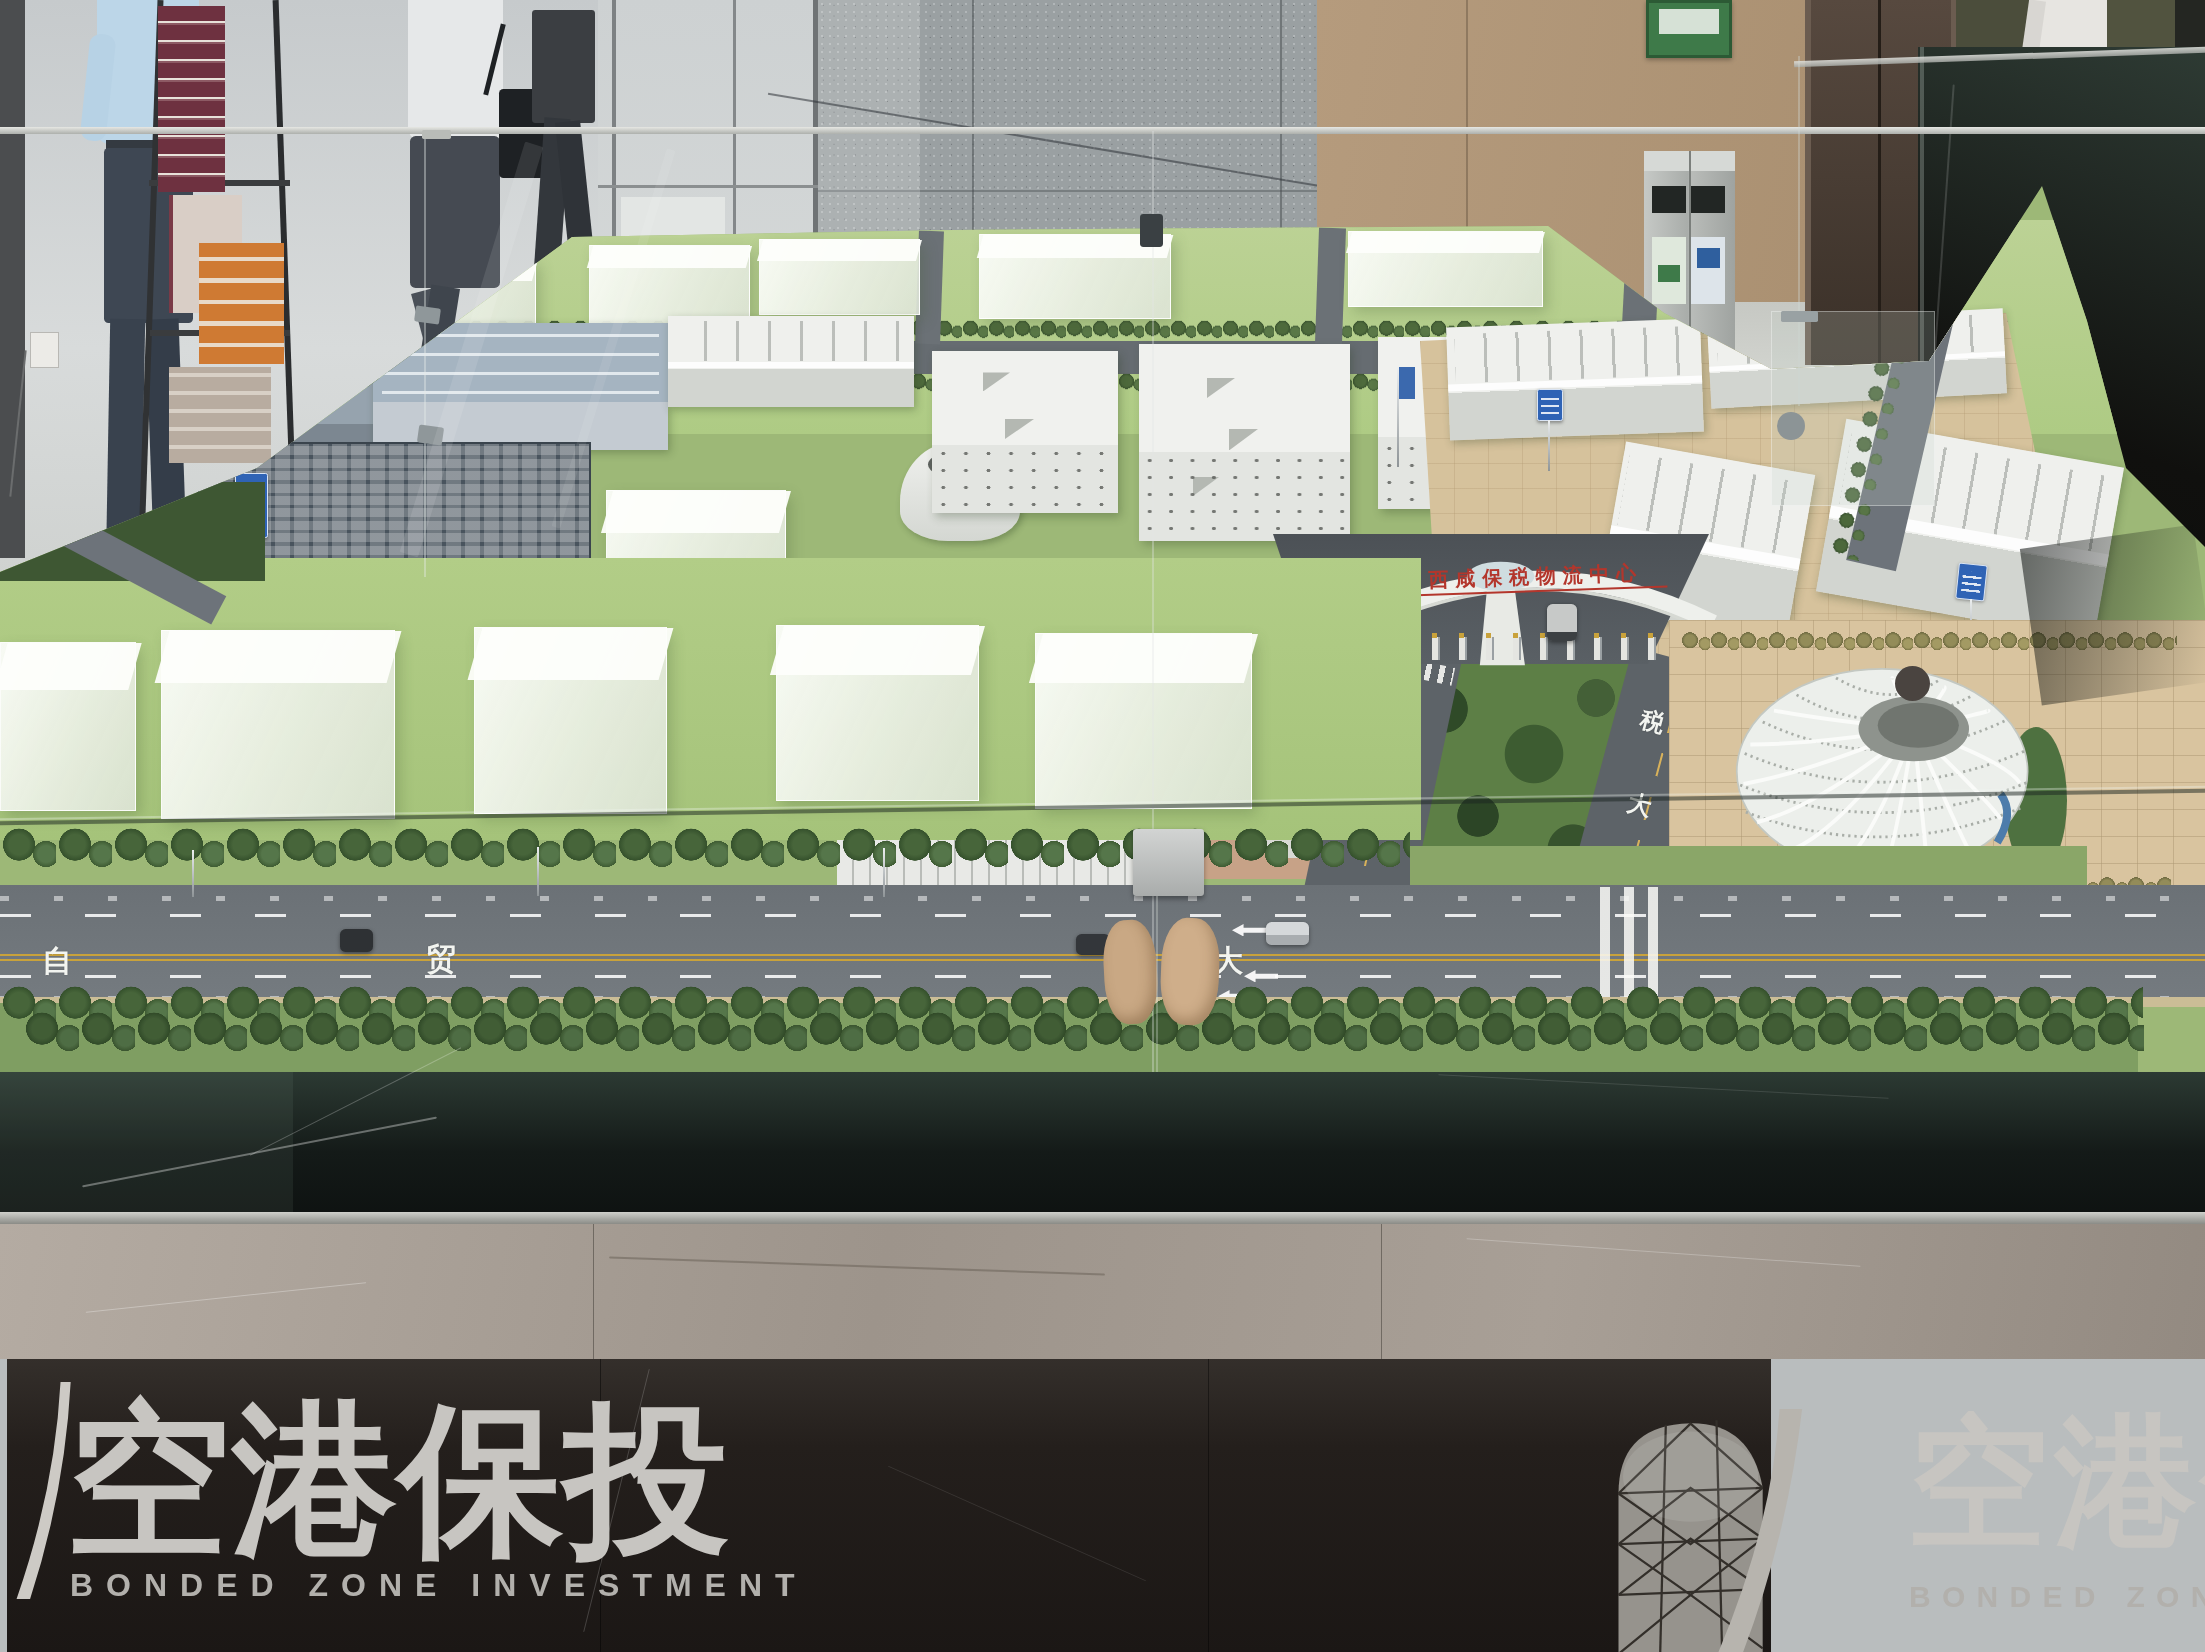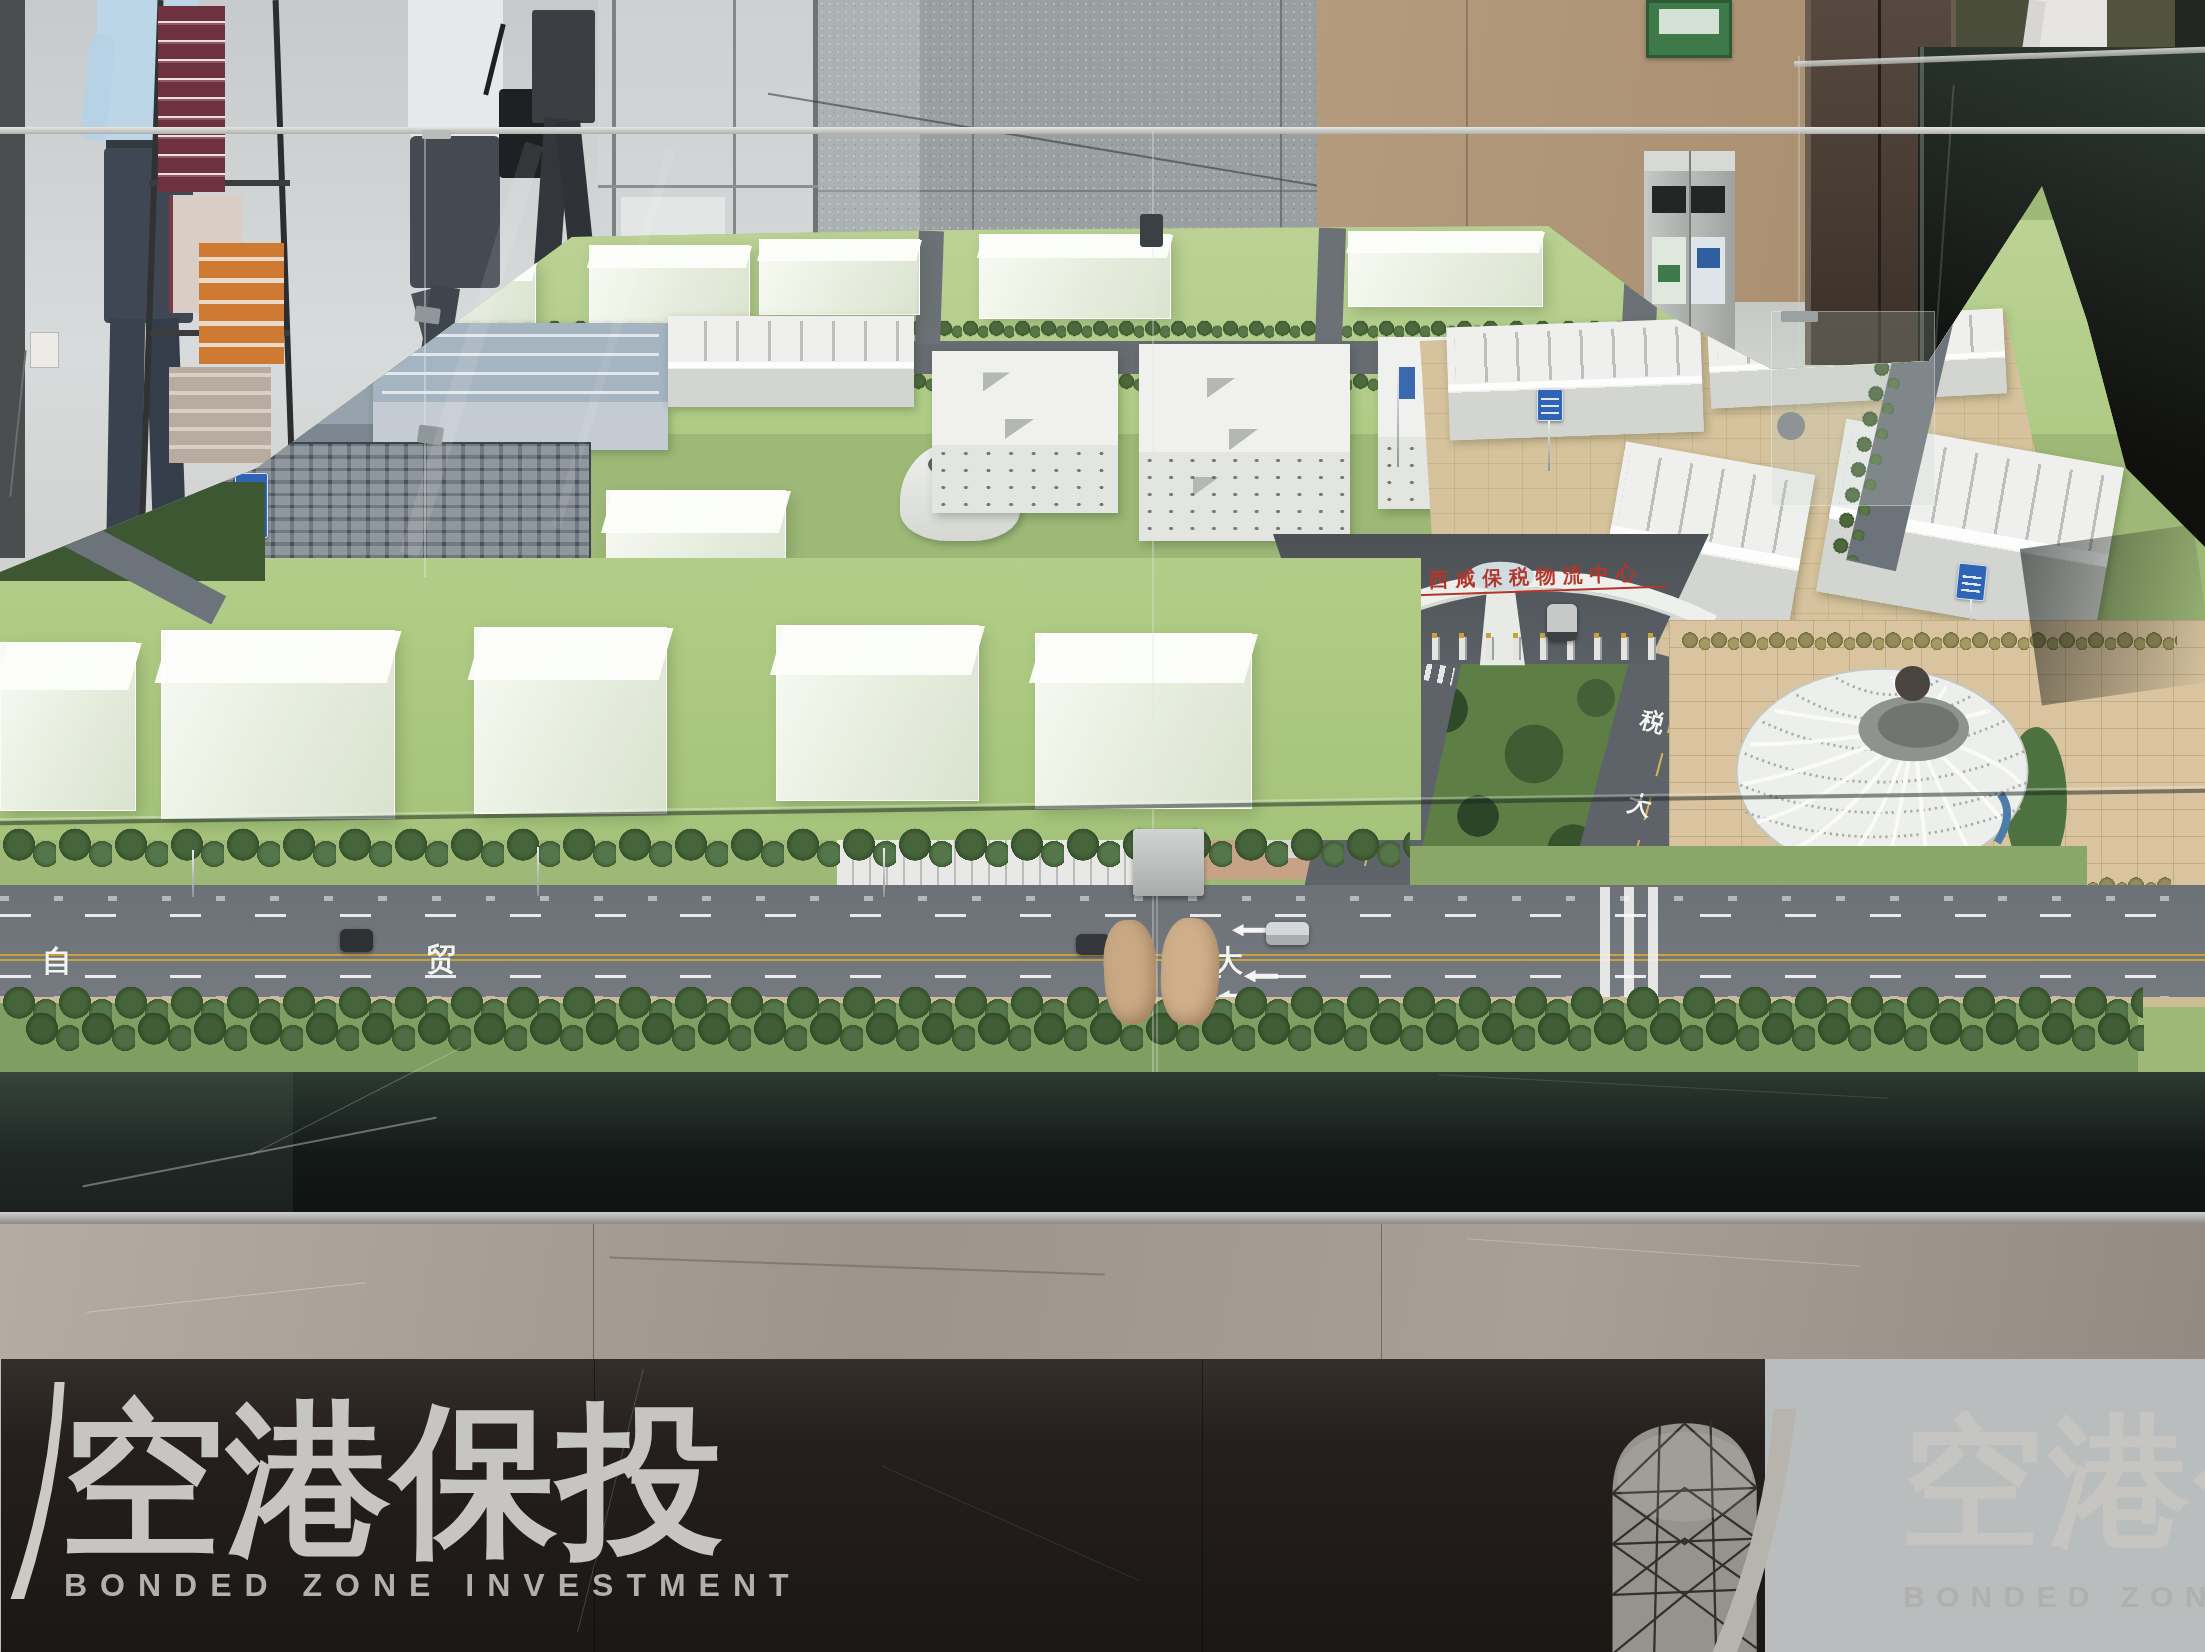--- a/index.html
+++ b/index.html
@@ -399,21 +399,21 @@
       <div class="streak" style="left:1438px;top:14px;width:451px;height:1.1px;opacity:.12;transform:rotate(3deg)"></div>
     </div>
     <div class="a" style="left:0;top:140px;width:2205px;height:13.5px;background:linear-gradient(#cfd0cb,#7f807b)"></div>
     <div class="a" style="left:0;top:152px;width:2205px;height:135px;background:linear-gradient(100deg,#b4aba2,#9d948b 40%,#a89f96 70%,#938a81)">
       <div class="a" style="left:593px;top:0;width:1.1px;height:135px;background:rgba(60,55,50,.5)"></div>
       <div class="a" style="left:1381px;top:0;width:1.1px;height:135px;background:rgba(60,55,50,.5)"></div>
       <div class="a" style="left:609px;top:41px;width:496px;height:1.7px;background:#6f675e;opacity:.6;transform:rotate(2deg);border-radius:1.1px"></div>
       <div class="streak" style="left:85px;top:73px;width:282px;height:1.1px;opacity:.3;transform:rotate(-6deg)"></div>
       <div class="streak" style="left:1466px;top:28px;width:395px;height:1.1px;opacity:.25;transform:rotate(4deg)"></div>
     </div>
-    <div class="a" style="left:1px;top:287px;width:1764px;height:294px;background:linear-gradient(180deg,#342f2b,#241f1c 30%,#1b1715)">
+    <div class="a" style="left:7px;top:287px;width:1764px;height:294px;background:linear-gradient(180deg,#342f2b,#241f1c 30%,#1b1715)">
       <div class="a" style="left:593px;top:0;width:1.1px;height:294px;background:rgba(0,0,0,.45)"></div>
       <div class="a" style="left:1201px;top:0;width:1.1px;height:294px;background:rgba(0,0,0,.4)"></div>
       <div class="streak" style="left:609px;top:5.6px;width:1.1px;height:271px;opacity:.18;transform:rotate(14deg)"></div>
       <div class="streak" style="left:869px;top:164px;width:282px;height:1.1px;opacity:.1;transform:rotate(24deg)"></div>
 
       <svg class="a" style="left:5.6px;top:22.6px" width="68" height="217" viewBox="0 0 120 385">
         <path d="M84,0 Q74,190 6,385 L30,385 Q92,195 102,0 Z" fill="#cdcac5"></path>
       </svg>
       <div class="logo-cn" style="left:59px;top:39px;font-size:165px;letter-spacing:1.1px">空港保投</div>
       <div class="logo-en" style="left:63px;top:208px;font-size:32px;letter-spacing:13px">BONDED ZONE INVESTMENT</div>

